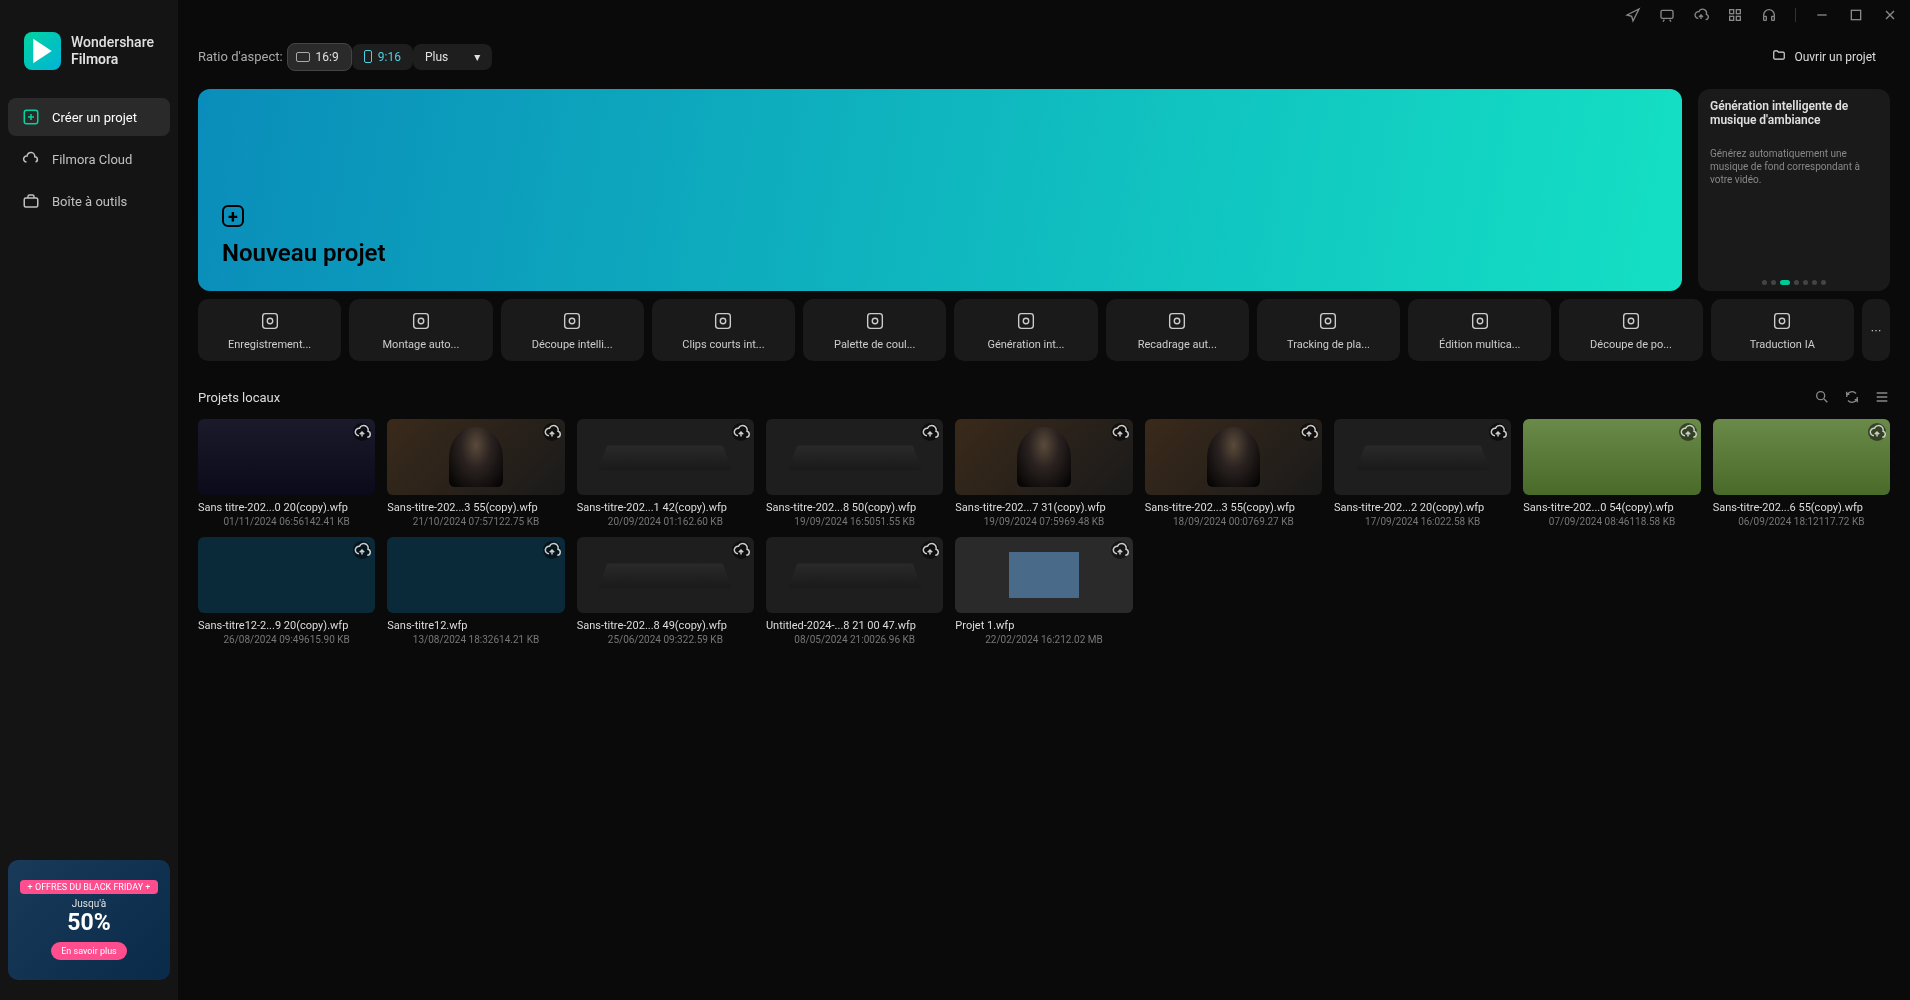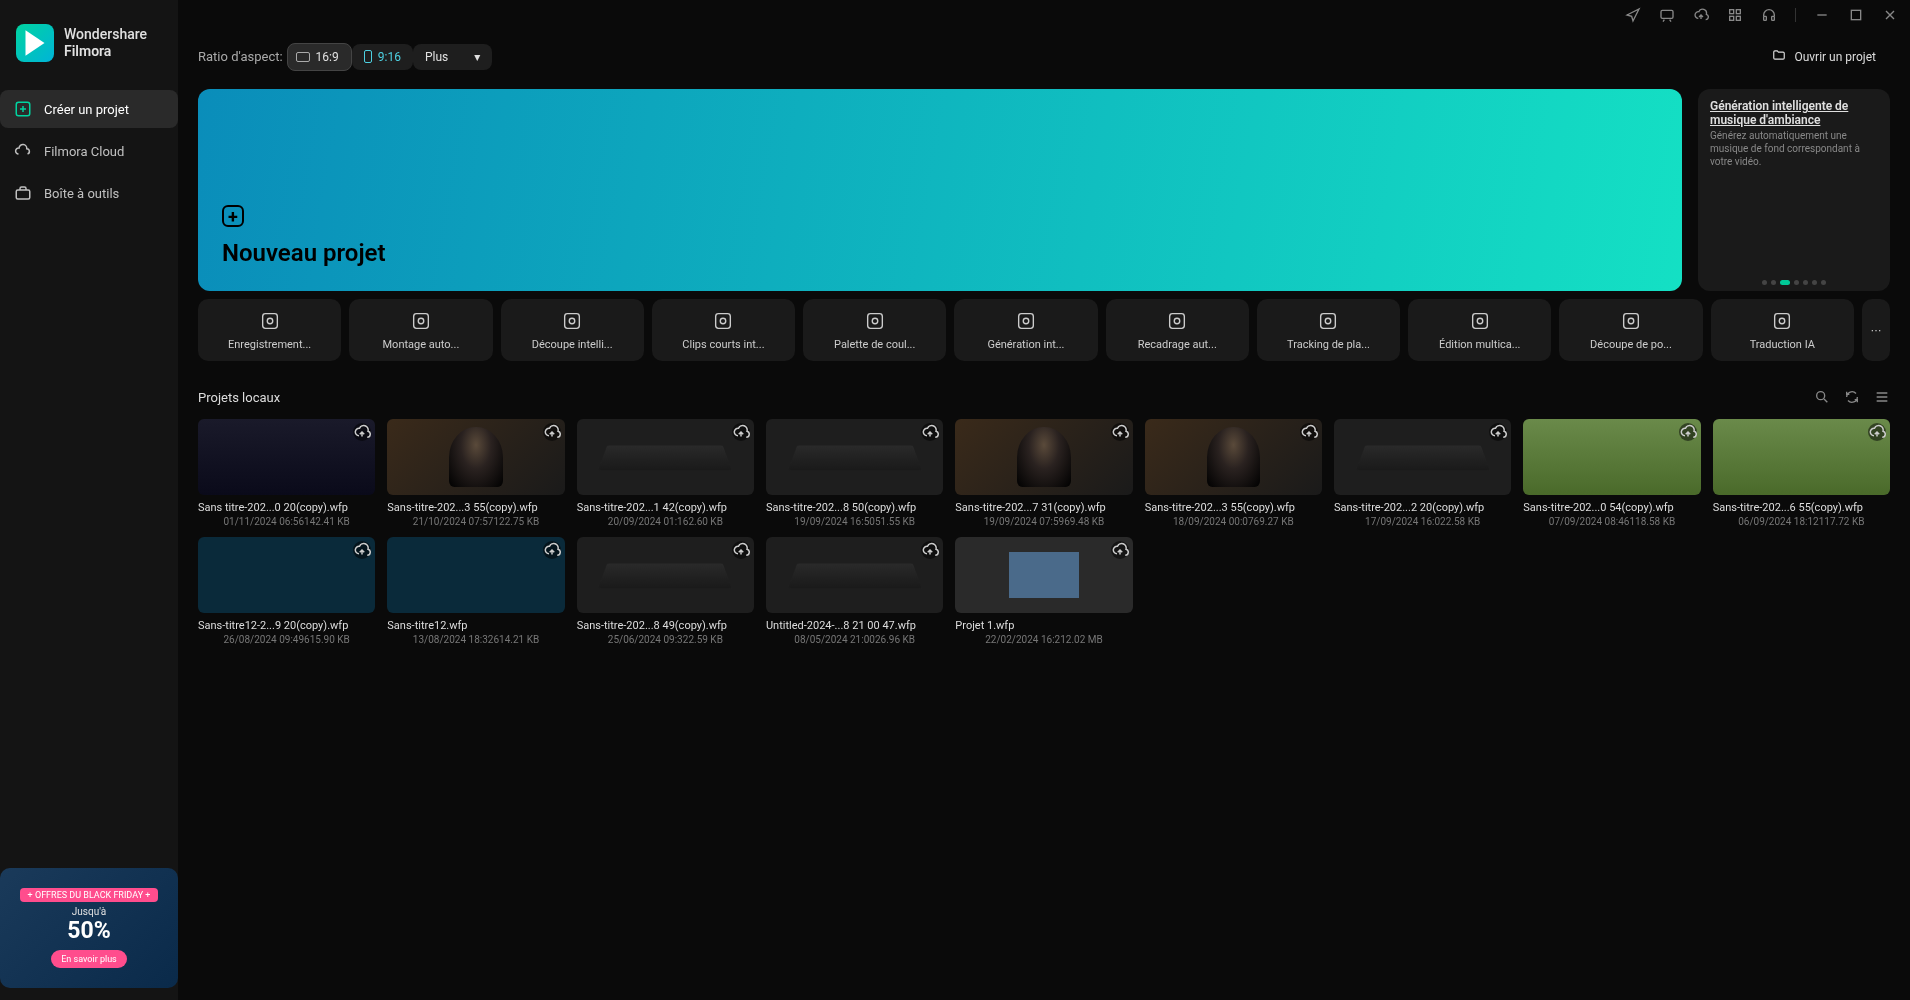--- a/index.html
+++ b/index.html
@@ -11,20 +11,21 @@
       width: 1910px;
       height: 1000px;
       overflow: hidden;
       display: flex;
     }
     .sidebar {
       width: 178px;
       background: #141414;
       display: flex;
       flex-direction: column;
+      padding: 8px;
     }
     .logo {
       display: flex;
       align-items: center;
       gap: 10px;
       padding: 24px 16px 28px;
     }
     .logo-mark {
       width: 38px;
       height: 38px;
@@ -186,21 +187,21 @@
       position: absolute;
       top: 8px; right: 8px;
       background: #00c896;
       color: #000;
       font-size: 10px;
       font-weight: 600;
       padding: 2px 10px;
       border-radius: 4px;
     }
     .feature-body { padding: 10px 12px; font-size: 12px; }
-    .feature-title { font-weight: 600; margin-bottom: 2px; text-decoration: underline; }
+    .feature-title { font-weight: 600; margin-bottom: 20px; }
     .feature-desc { font-size: 10px; color: #888; line-height: 1.3; }
     .feature-dots {
       position: absolute;
       bottom: 6px;
       left: 50%;
       transform: translateX(-50%);
       display: flex;
       gap: 4px;
     }
     .feature-dots .dot { width: 5px; height: 5px; border-radius: 50%; background: #444; }

